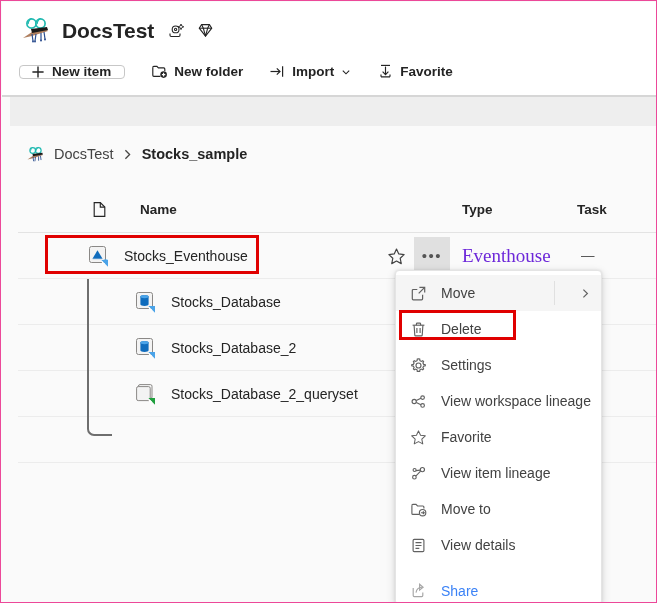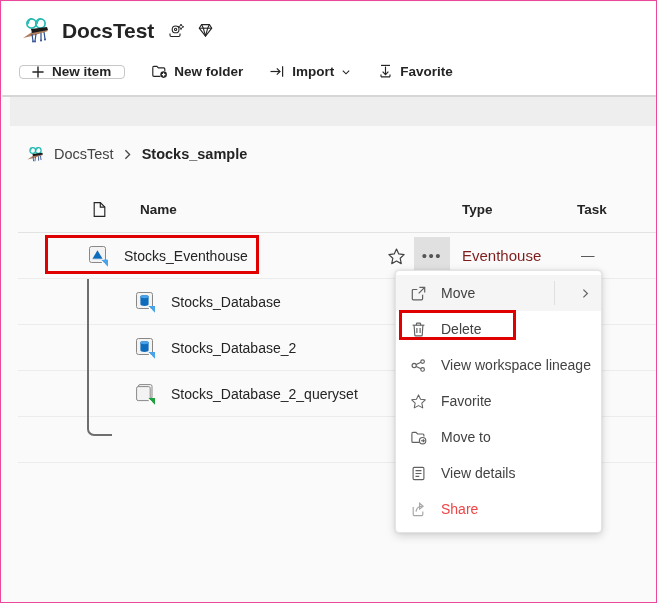--- a/index.html
+++ b/index.html
@@ -211,22 +211,23 @@
   .item-ico {
     width: 24px; height: 24px;
     flex: 0 0 auto;
     position: relative;
   }
 
   .cell-type {
     position: absolute;
     left: 444px; top: 0; height: 45px;
     display: flex; align-items: center;
-    font-size: 15px;
-    color: #7f1d1d;
+    font-size: 19px;
+    color: #6d28d9;
+    font-family: Liberation Serif, serif;
   }
   .cell-task {
     position: absolute;
     left: 563px; top: 0; height: 45px;
     display: flex; align-items: center;
     font-size: 13.5px;
     color: #424242;
   }
   .cell-star {
     position: absolute;
@@ -285,21 +286,21 @@
     display: flex;
     align-items: center;
     gap: 14px;
     padding: 0 10px 0 13px;
     font-size: 14px;
     color: #424242;
     box-sizing: border-box;
     white-space: nowrap;
   }
   .mi.hover { background: #f5f5f5; }
-  .mi.disabled { color: #ef4444; }
+  .mi.disabled { color: #3b82f6; align-items: flex-end; }
   .mi-ico {
     width: 18px; height: 18px;
     flex: 0 0 auto;
     display: flex; align-items: center; justify-content: center;
   }
   .mi-sub {
     position: absolute;
     right: 9px; top: 0; bottom: 0;
     display: flex; align-items: center;
   }
@@ -550,20 +551,29 @@
         <svg width="17" height="17" viewBox="0 0 17 17" fill="none" stroke="#616161" stroke-width="1.15">
           <path d="M2.6 4.2 H14.4"></path>
           <path d="M6.4 4.2 V2.9 a0.8 0.8 0 0 1 0.8 -0.8 h2.6 a0.8 0.8 0 0 1 0.8 0.8 V4.2"></path>
           <path d="M4.1 4.2 L4.8 14.1 a0.9 0.9 0 0 0 0.9 0.8 h5.6 a0.9 0.9 0 0 0 0.9 -0.8 L12.9 4.2"></path>
           <path d="M6.9 7 V12 M10.1 7 V12"></path>
         </svg>
       </span>
       <span>Delete</span>
     </div>
 
+    <div class="mi">
+      <span class="mi-ico">
+        <svg width="17" height="17" viewBox="0 0 17 17" fill="none" stroke="#616161" stroke-width="1.15">
+          <circle cx="8.5" cy="8.5" r="2.5"></circle>
+          <path d="M8.5 1.8 l1.2 0.25 0.25 1.6 1.35 0.78 1.45 -0.7 0.85 0.85 -0.7 1.45 0.78 1.35 1.6 0.25 0 1.2 -1.6 0.25 -0.78 1.35 0.7 1.45 -0.85 0.85 -1.45 -0.7 -1.35 0.78 -0.25 1.6 -1.2 0 -1.2 0 -0.25 -1.6 -1.35 -0.78 -1.45 0.7 -0.85 -0.85 0.7 -1.45 -0.78 -1.35 -1.6 -0.25 0 -1.2 1.6 -0.25 0.78 -1.35 -0.7 -1.45 0.85 -0.85 1.45 0.7 1.35 -0.78 0.25 -1.6z"></path>
+        </svg>
+      </span>
+      <span>Settings</span>
+    </div>
 
     <div class="mi">
       <span class="mi-ico">
         <svg width="17" height="17" viewBox="0 0 17 17" fill="none" stroke="#616161" stroke-width="1.15">
           <circle cx="4.2" cy="8.5" r="2.1"></circle>
           <circle cx="12.6" cy="4.6" r="1.8"></circle>
           <circle cx="12.6" cy="12.4" r="1.8"></circle>
           <path d="M6.3 7.6 L10.9 5.3 M6.3 9.4 L10.9 11.7"></path>
         </svg>
       </span>
@@ -572,20 +582,31 @@
 
     <div class="mi">
       <span class="mi-ico">
         <svg width="17" height="17" viewBox="0 0 20 20" fill="none" stroke="#616161" stroke-width="1.2" stroke-linejoin="round">
           <path d="M10 2.2 L12.4 7.3 L18 8 L13.9 11.9 L15 17.5 L10 14.8 L5 17.5 L6.1 11.9 L2 8 L7.6 7.3 Z"></path>
         </svg>
       </span>
       <span>Favorite</span>
     </div>
 
+    <div class="mi">
+      <span class="mi-ico">
+        <svg width="17" height="17" viewBox="0 0 17 17" fill="none" stroke="#616161" stroke-width="1.15">
+          <circle cx="4.4" cy="12.2" r="1.8"></circle>
+          <circle cx="12.4" cy="4.6" r="2.1"></circle>
+          <circle cx="4.6" cy="5" r="1.5"></circle>
+          <path d="M6 10.9 L10.6 6.2 M6 5.6 L10.3 5.1"></path>
+        </svg>
+      </span>
+      <span>View item lineage</span>
+    </div>
 
     <div class="mi">
       <span class="mi-ico">
         <svg width="17" height="17" viewBox="0 0 17 17" fill="none" stroke="#616161" stroke-width="1.15">
           <path d="M1.9 4.4 a1 1 0 0 1 1 -1 h3.1 l1.5 1.6 h5.4 a1 1 0 0 1 1 1 v1.6"></path>
           <path d="M1.9 4.4 v8 a1 1 0 0 0 1 1 h6.3"></path>
           <circle cx="12.6" cy="11.7" r="3.2"></circle>
           <path d="M10.9 11.7 h3.2 M12.9 10.4 L14.2 11.7 L12.9 13"></path>
         </svg>
       </span>

